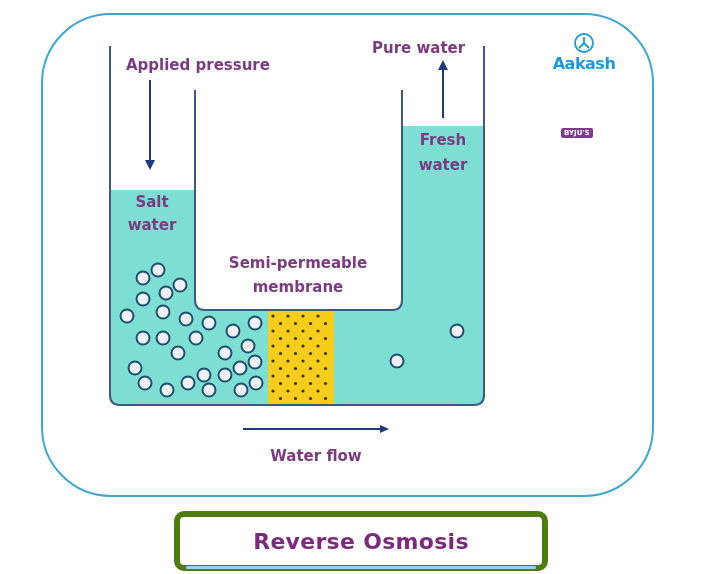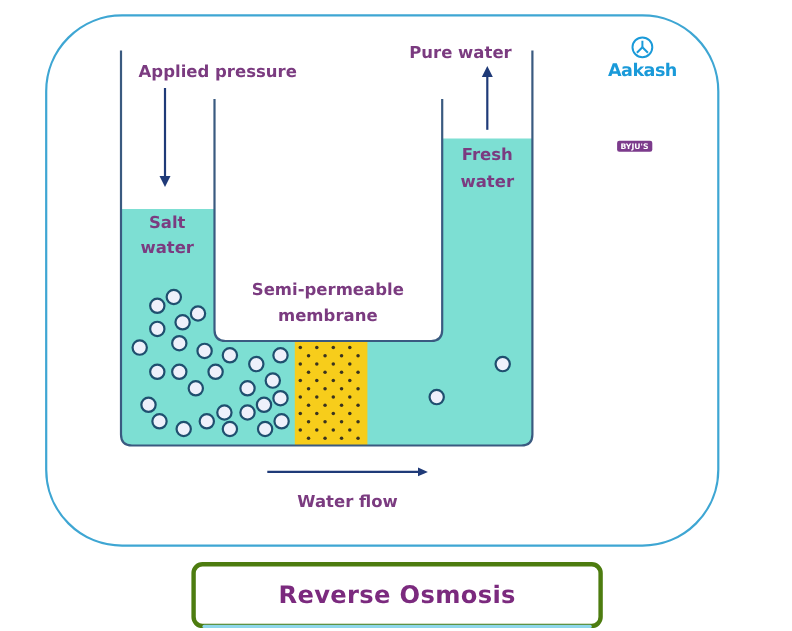--- a/index.html
+++ b/index.html
@@ -3,21 +3,21 @@
 <meta charset="utf-8">
 <style>
   html, body { margin: 0; padding: 0; background: #ffffff; }
   body { width: 720px; height: 574px; position: relative; overflow: hidden;
          font-family: "DejaVu Sans", "Liberation Sans", sans-serif; }
   .frame { position: absolute; left: 41px; top: 13px; width: 613px; height: 484px;
            border: 2px solid #3ea6d3; border-radius: 70px; box-sizing: border-box; }
   svg.diagram { position: absolute; left: 0; top: 0; }
   .lbl { font-weight: bold; fill: #7b3b80; font-size: 15px; font-family: "DejaVu Sans", sans-serif; }
   .title-box { position: absolute; left: 174px; top: 511px; width: 374px; height: 60px;
-               border: 4px solid #4d7c0f; border-radius: 10px; box-sizing: border-box;
+               border: 6px solid #4d7c0f; border-radius: 10px; box-sizing: border-box;
                background: #fff; display: flex; align-items: center; justify-content: center; }
   .title-box::after { content: ""; position: absolute; left: 6px; right: 6px; bottom: -4px;
                       height: 3px; background: #8fd7ea; border-radius: 2px; }
   .title-text { font-weight: bold; color: #7b2a7e; font-size: 22px;
                 font-family: "DejaVu Sans", sans-serif; letter-spacing: 0.3px; }
   .logo { position: absolute; left: 534px; top: 32px; width: 100px; height: 70px; }
   .logo-name { position: absolute; left: 0; top: 22px; width: 100px; text-align: center;
                font-weight: bold; font-size: 16px; color: #1a9ad9;
                font-family: "DejaVu Sans", sans-serif; letter-spacing: -0.5px; }
   .logo-badge { position: absolute; left: 27px; top: 53px; background: #7c3b8c; color: #fff;

